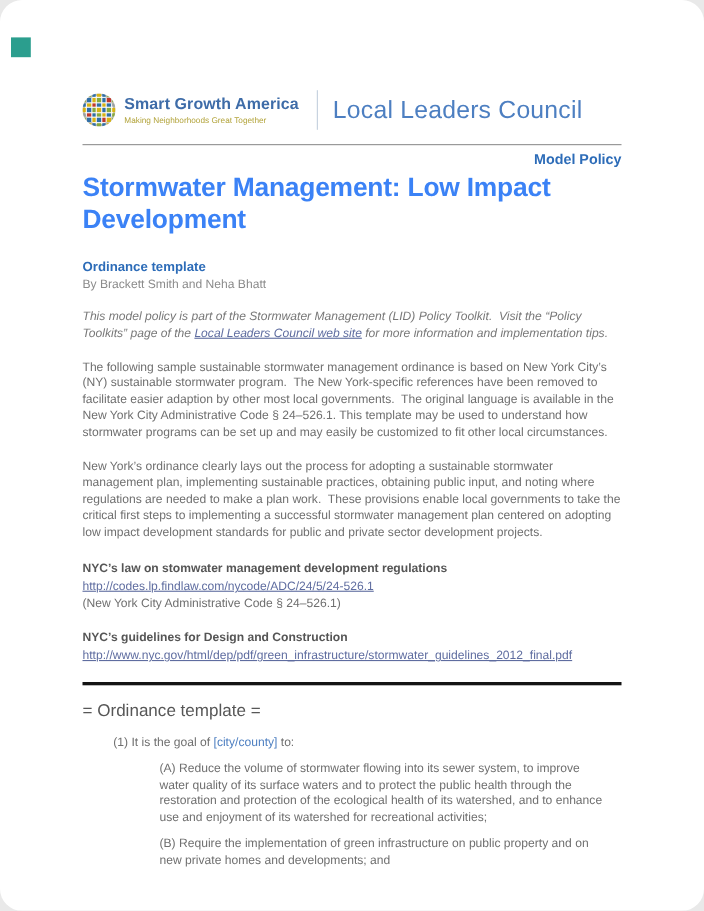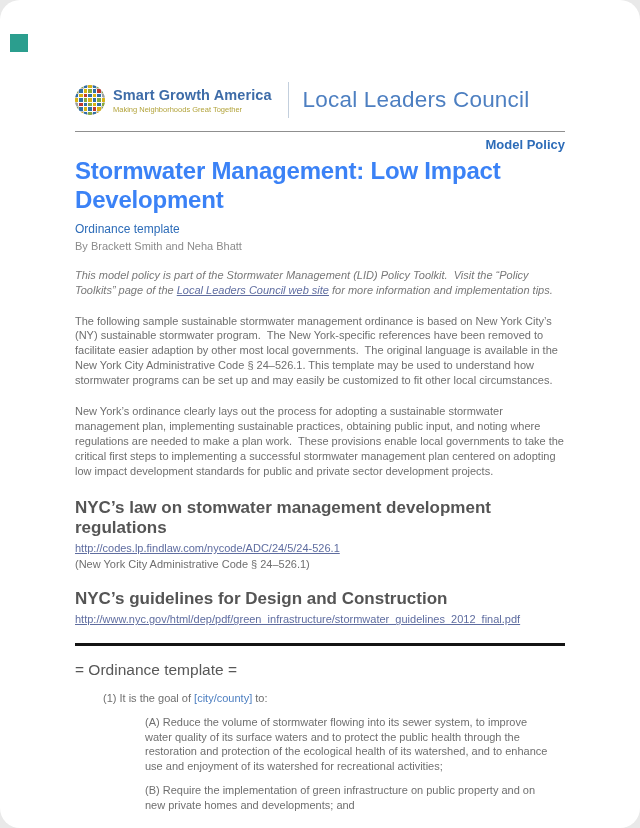--- a/index.html
+++ b/index.html
@@ -34,28 +34,28 @@
   .brand-name { font-size:14.5px; font-weight:bold; color:#3e6ca8; letter-spacing:0.1px; }
   .brand-tagline { font-size:7.5px; color:#b3a43c; margin-top:2px; }
   .header-divider { width:1px; height:36px; background:#c3cfdd; margin:0 14px 0 16px; }
   .program-name { font-size:22.5px; color:#4d7fc1; font-weight:400; letter-spacing:0.2px; }
 
   .rule-thin { margin-top:13px; border-top:1px solid #8f8f8f; }
   .model-policy { margin-top:5px; text-align:right; font-size:13px; font-weight:bold; color:#2d6cb8; }
 
   
   .doc-title { margin-top:5px; font-size:24px; line-height:1.2; color:#3b82f6; letter-spacing:-0.2px; }
-  .doc-subtitle { margin-top:7px; font-size:12px; font-weight:normal; color:#2d6cb8; }
+  .doc-subtitle { margin-top:20px; font-size:12px; font-weight:bold; color:#2d6cb8; }
   .doc-byline { margin-top:4px; font-size:11px; color:#8b8b8b; }
 
   
   .para { margin-top:16px; font-size:11px; line-height:1.36; color:#6f6f6f; white-space:pre-wrap; }
   .para.italic { font-style:italic; color:#787878; }
   a.doc-link { color:#5f6da0; text-decoration:underline; word-break:break-all; }
-  .res-heading { margin-top:19px; font-size:17px; font-weight:bold; color:#555555; }
+  .res-heading { margin-top:19px; font-size:11px; font-weight:bold; color:#555555; }
   .res-link { margin-top:3px; font-size:11px; line-height:1.3; }
   .res-note { margin-top:3px; font-size:11px; color:#6f6f6f; }
 
   .rule-thick { margin-top:16px; border-top:3px solid #141414; }
 
   .section-marker { margin-top:15px; font-size:15.5px; color:#575757; }
   .policy-heading { margin-top:17px; font-size:15.5px; font-weight:bold; color:#2d6cb8; }
   .ord-item { margin-top:12px; margin-left:28px; font-size:11px; line-height:1.36; color:#6f6f6f; }
   .bracket { color:#4d7fc1; }
   .ord-subitem { margin-top:9px; margin-left:70px; width:408px; font-size:11px; line-height:1.36; color:#6f6f6f; white-space:pre-wrap; }

